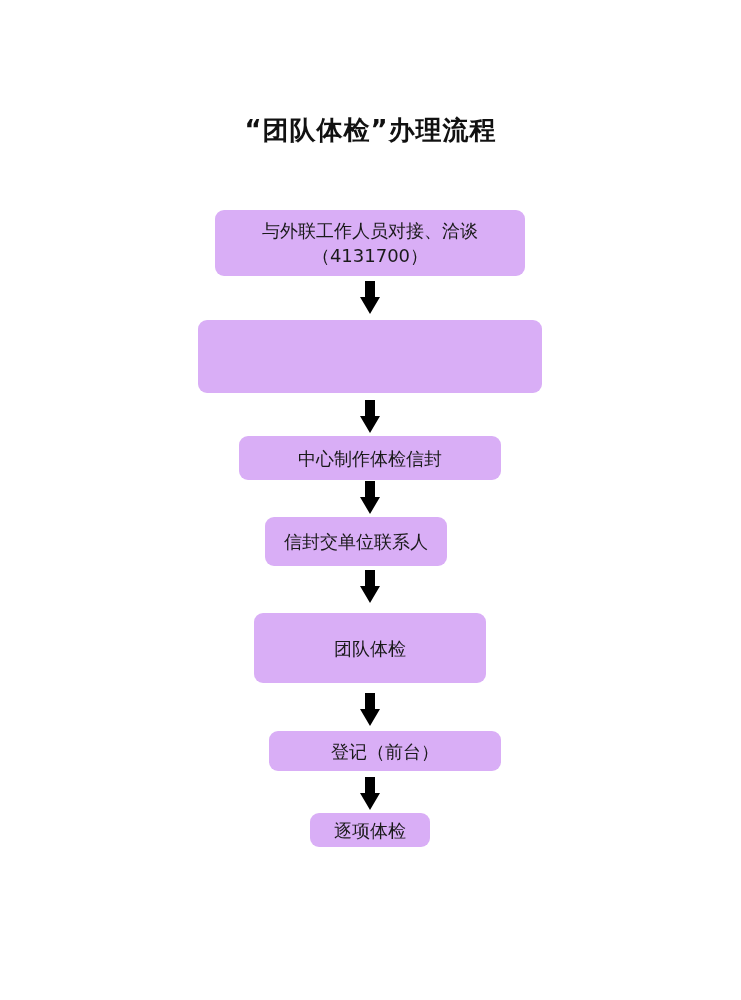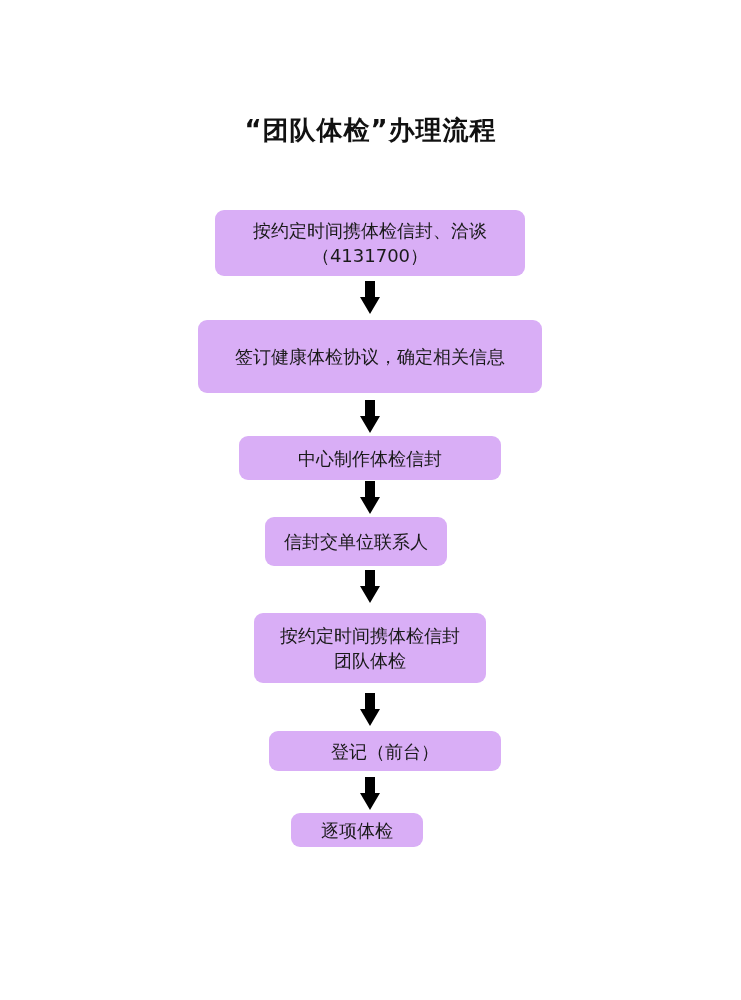--- a/index.html
+++ b/index.html
@@ -47,32 +47,31 @@
       height: 33px;
     }
     .arrow svg { display: block; }
   </style>
 </head>
 <body>
 
 <div class="title">“团队体检”办理流程</div>
 
 <div class="node" style="left: 215px; top: 210px; width: 310px; height: 66px; background: rgb(217, 174, 246); color: rgb(26, 26, 26);">
-  <span>按约定时间携体检信封、洽谈</span>
+  <span>与外联工作人员对接、洽谈</span>
   <span>（4131700）</span>
 </div>
 
 <div class="arrow" style="top:281px;">
   <svg width="20" height="33" viewBox="0 0 20 33">
       <polygon points="5,0 15,0 15,16 20,16 10,33 0,16 5,16" fill="#000000"></polygon>
     </svg>
 </div>
 
 <div class="node" style="left: 198px; top: 320px; width: 344px; height: 73px; background: rgb(217, 174, 246); color: rgb(26, 26, 26);">
-  <span>签订健康体检协议，确定相关信息</span>
 </div>
 
 <div class="arrow" style="top:400px;">
   <svg width="20" height="33" viewBox="0 0 20 33">
       <polygon points="5,0 15,0 15,16 20,16 10,33 0,16 5,16" fill="#000000"></polygon>
     </svg>
 </div>
 
 <div class="node" style="left: 239px; top: 436px; width: 262px; height: 44px; background: rgb(217, 174, 246); color: rgb(26, 26, 26);">
   <span>中心制作体检信封</span>
@@ -88,35 +87,34 @@
   <span>信封交单位联系人</span>
 </div>
 
 <div class="arrow" style="top:570px;">
   <svg width="20" height="33" viewBox="0 0 20 33">
       <polygon points="5,0 15,0 15,16 20,16 10,33 0,16 5,16" fill="#000000"></polygon>
     </svg>
 </div>
 
 <div class="node" style="left: 254px; top: 613px; width: 232px; height: 70px; background: rgb(217, 174, 246); color: rgb(26, 26, 26);">
-  <span>按约定时间携体检信封</span>
   <span>团队体检</span>
 </div>
 
 <div class="arrow" style="top:693px;">
   <svg width="20" height="33" viewBox="0 0 20 33">
       <polygon points="5,0 15,0 15,16 20,16 10,33 0,16 5,16" fill="#000000"></polygon>
     </svg>
 </div>
 
 <div class="node" style="left: 269px; top: 731px; width: 232px; height: 40px; background: rgb(217, 174, 246); color: rgb(26, 26, 26);">
   <span>登记（前台）</span>
 </div>
 
 <div class="arrow" style="top:777px;">
   <svg width="20" height="33" viewBox="0 0 20 33">
       <polygon points="5,0 15,0 15,16 20,16 10,33 0,16 5,16" fill="#000000"></polygon>
     </svg>
 </div>
 
-<div class="node" style="left: 291px; top: 813px; width: 132px; height: 34px; background: rgb(217, 174, 246); color: rgb(26, 26, 26);">
+<div class="node" style="left: 310px; top: 813px; width: 120px; height: 34px; background: rgb(217, 174, 246); color: rgb(26, 26, 26);">
   <span>逐项体检</span>
 </div>
 
 </body></html>

